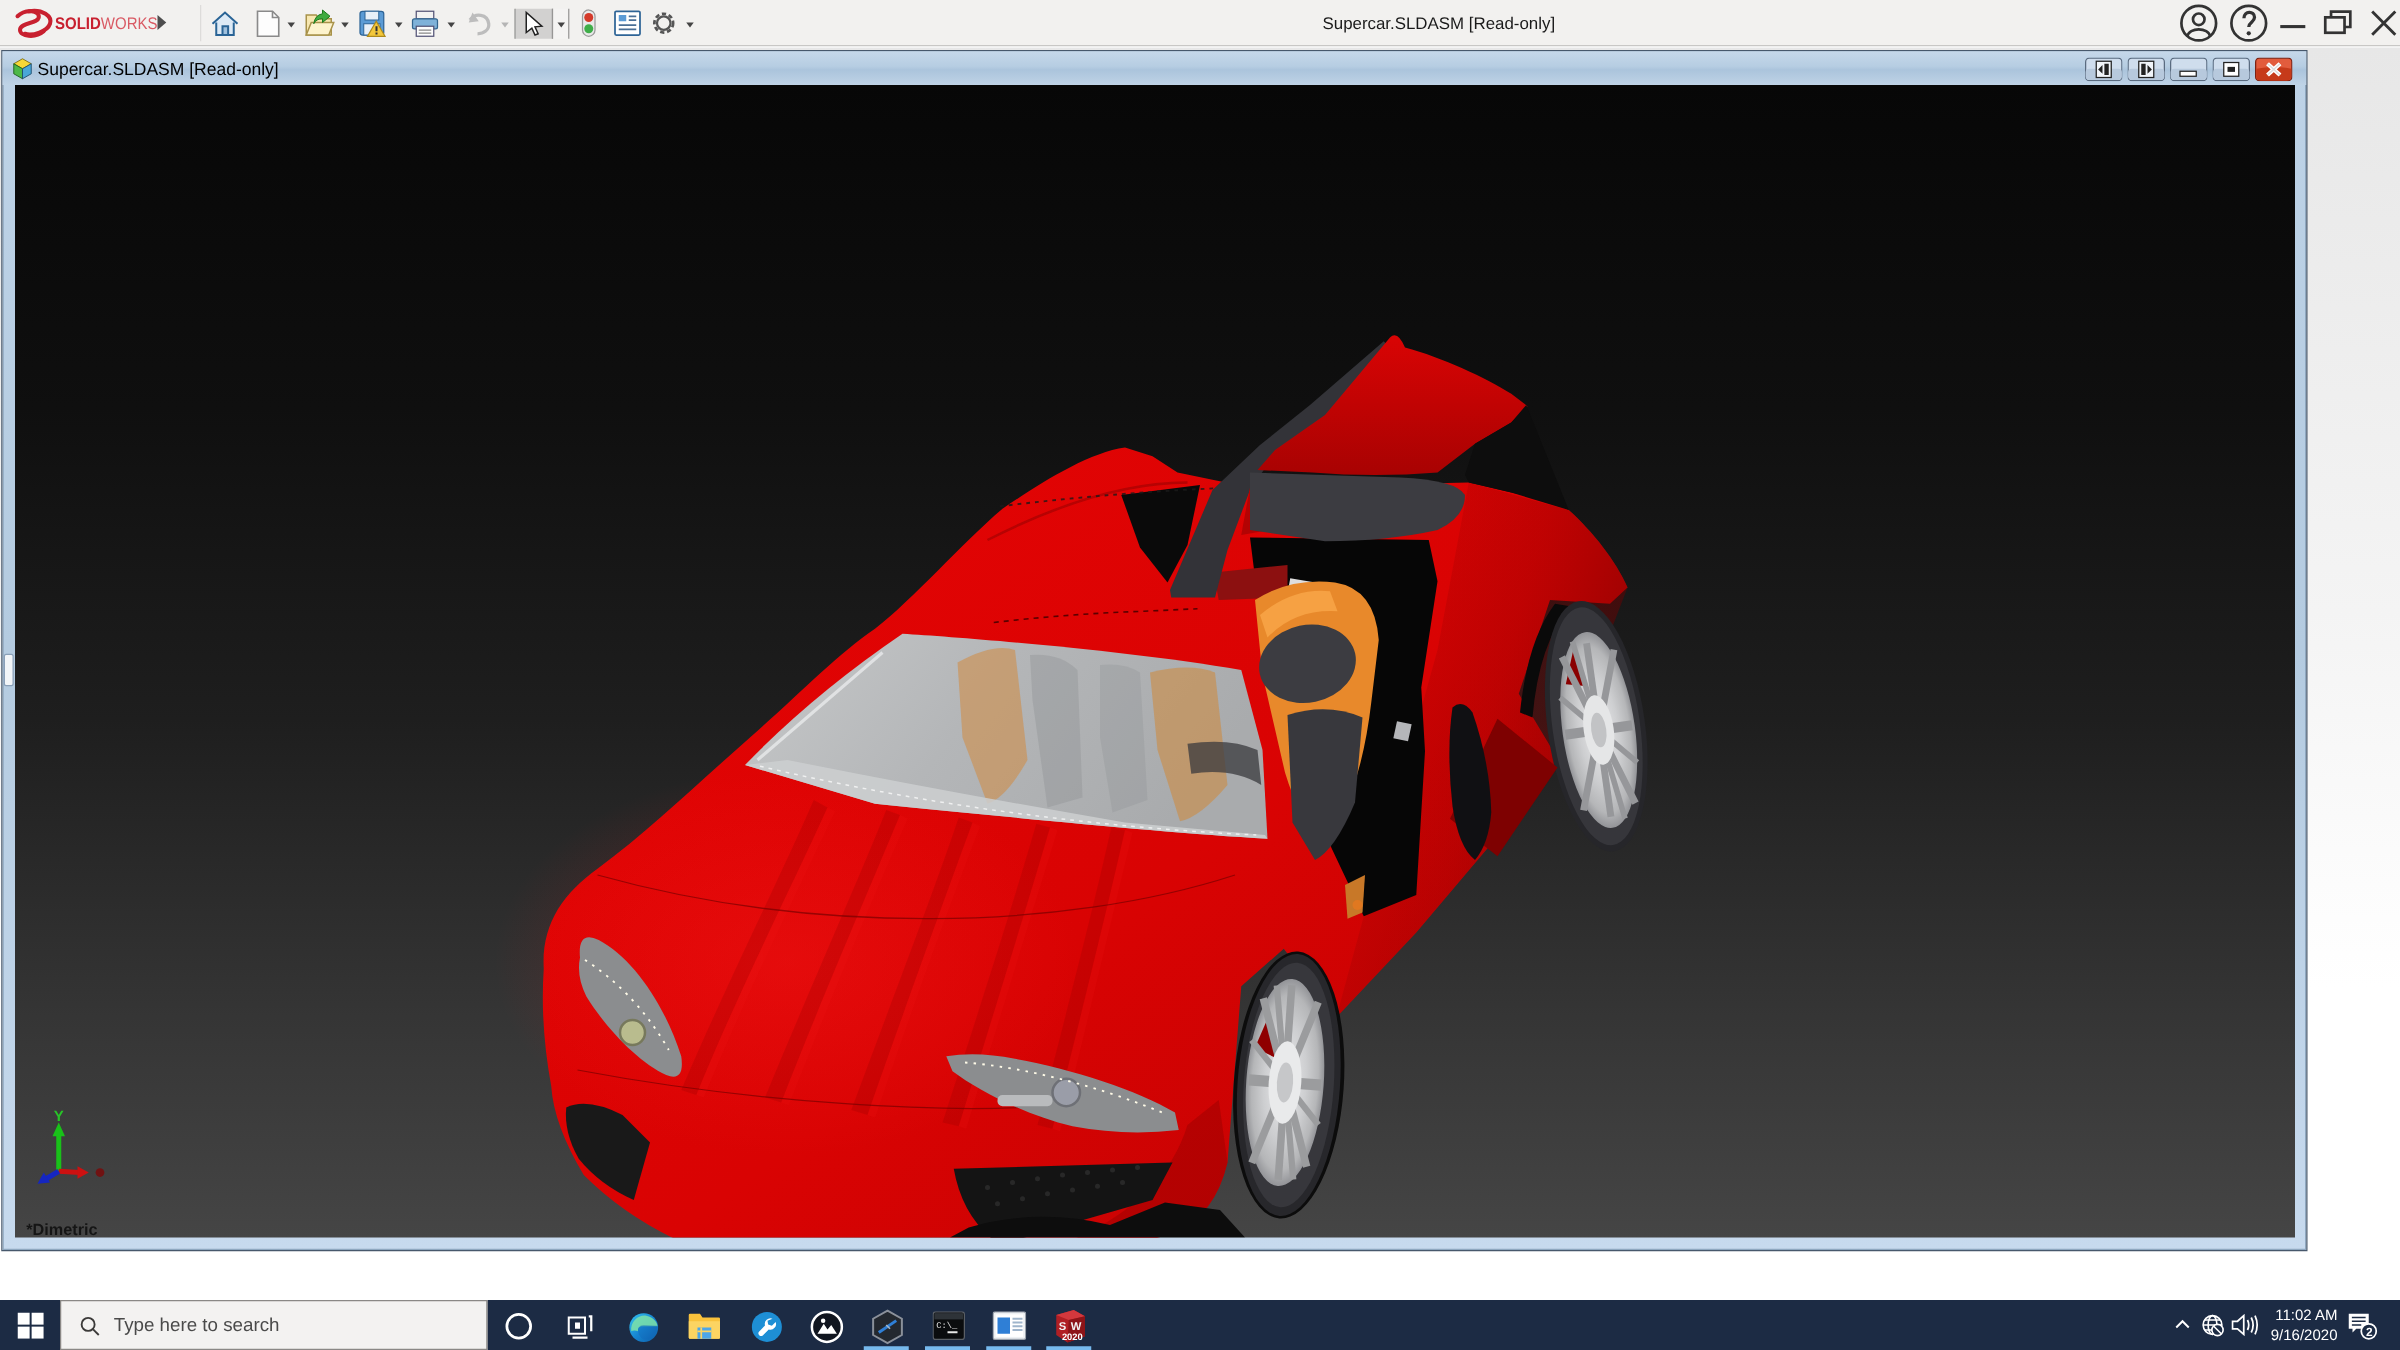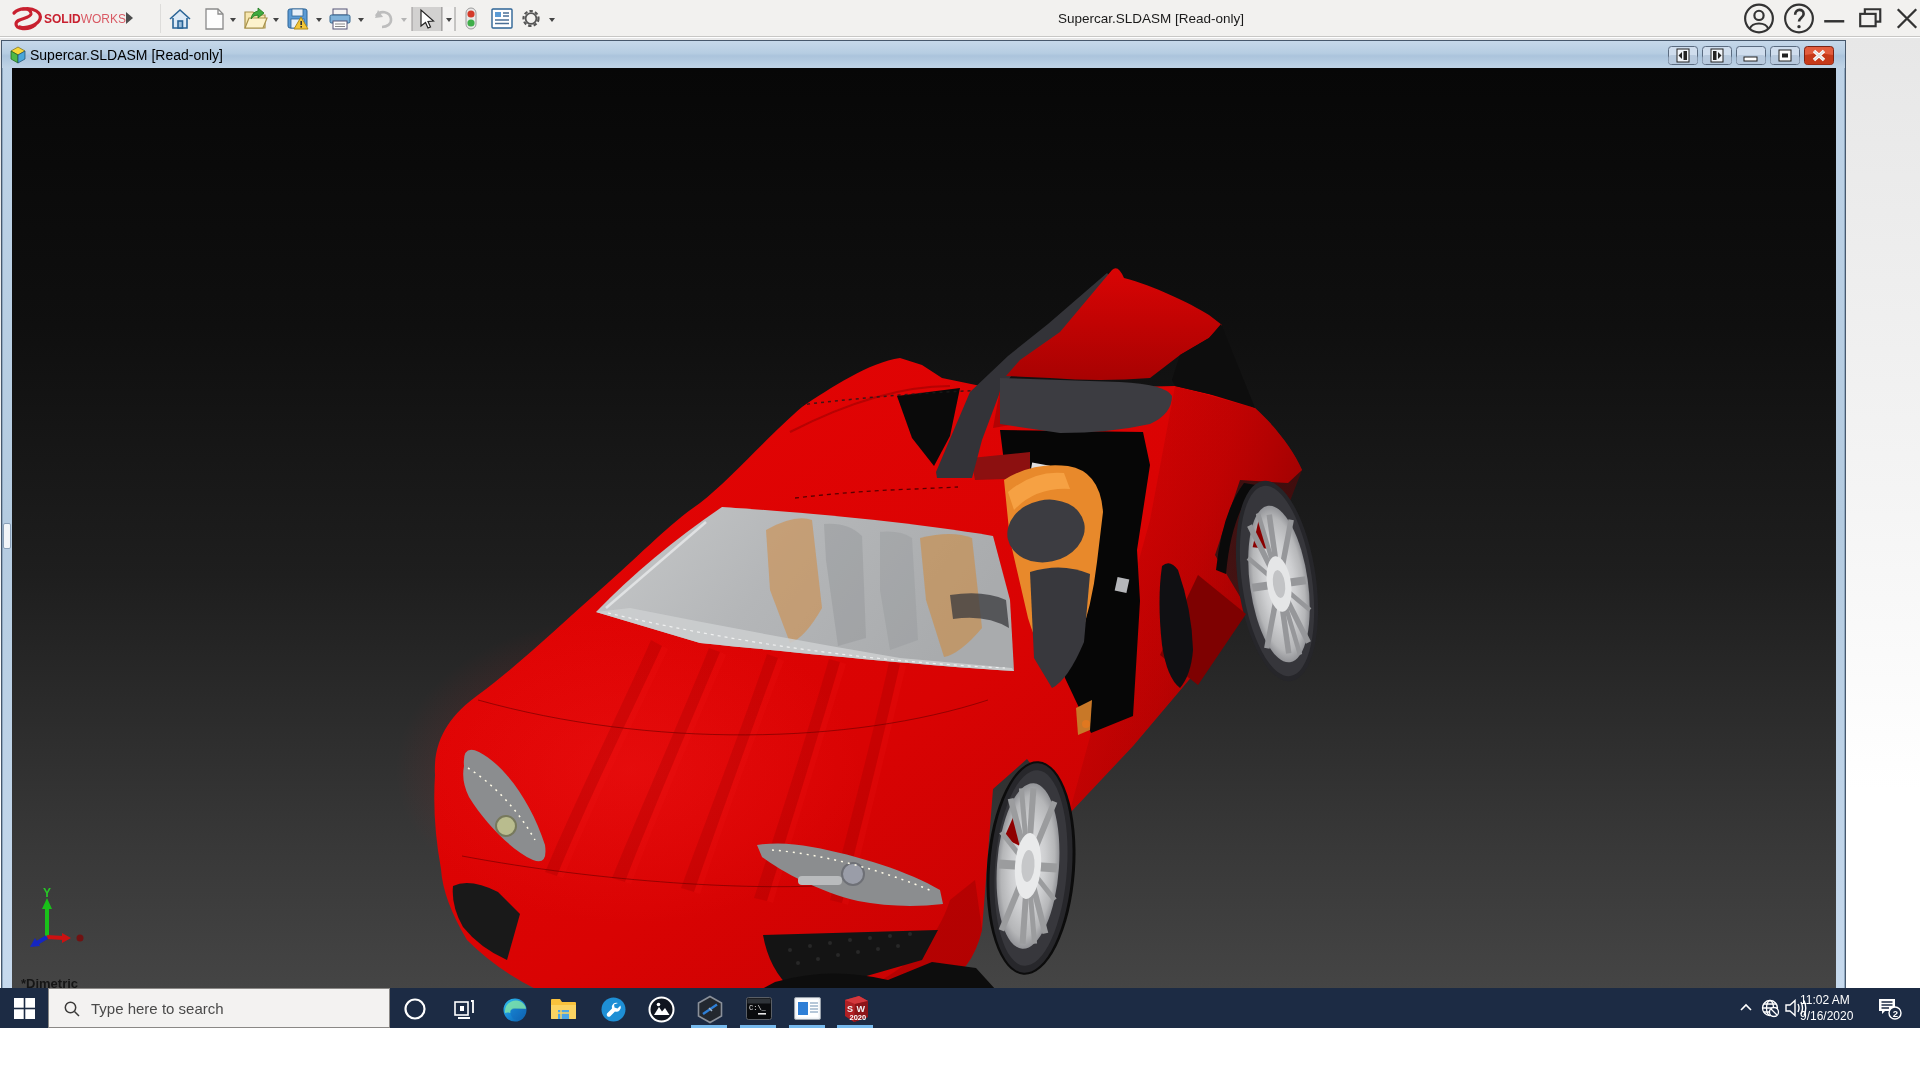--- a/index.html
+++ b/index.html
@@ -4,24 +4,24 @@
 *{margin:0;padding:0;box-sizing:border-box}
 html,body{width:1920px;height:1080px;overflow:hidden;font-family:"Liberation Sans",sans-serif;background:#fff}
 #titlebar{position:absolute;left:0;top:0;width:1920px;height:37px;background:#f2f1ef;border-bottom:1px solid #c8c7c5}
 #tb-sep{position:absolute;left:160px;top:4px;width:1px;height:29px;background:#dddcda}
 #apptitle{position:absolute;left:1058px;top:11px;font-size:13.5px;color:#1a1a1a}
 #clientarea{position:absolute;left:0;top:38px;width:1920px;height:1002px;background:linear-gradient(180deg,#e7e7e7 0%,#f4f4f4 45%,#ffffff 75%)}
 #childwin{position:absolute;left:1px;top:40px;width:1845px;height:961px;background:linear-gradient(180deg,#bed3e7 0%,#b4cbe0 50%,#c7daee 100%);border:1px solid #47586c;box-shadow:0 0 0 1px #8fa8c0 inset}
 #childtitle{position:absolute;left:0;top:0;width:100%;height:27px;background:linear-gradient(180deg,#c6d8ea 0%,#b6cde2 45%,#abc4dc 55%,#bfd3e6 100%);color:#000;font-size:14px}
 #childtitle span{position:absolute;left:28px;top:6px}
 #viewport{position:absolute;left:10px;top:27px;width:1824px;height:922px;background:linear-gradient(180deg,#070707 0%,#0f0f0f 28%,#1e1e1e 55%,#363636 82%,#454545 100%)}
-#taskbar{position:absolute;left:0;top:988px;width:1920px;height:40px;background:#1c2b44}
+#taskbar{position:absolute;left:0;top:1040px;width:1920px;height:40px;background:#1c2b44}
 #searchbox{position:absolute;left:48px;top:0px;width:342px;height:40px;background:#f3f2f1;border:1px solid #8a8886;display:flex;align-items:center}
 #searchbox span{color:#4a4a4a;font-size:15px;margin-left:42px}
-#traytime{position:absolute;left:1800px;top:4px;width:70px;text-align:left;color:#fff;font-size:12px;line-height:16px}
+#traytime{position:absolute;left:1800px;top:4px;width:70px;text-align:right;color:#fff;font-size:12px;line-height:16px}
 .winbtn{position:absolute;top:0;width:46px;height:37px;display:flex;align-items:center;justify-content:center}
 </style></head>
 <body>
 <div id="titlebar">
   <svg id="swlogo" style="position:absolute;left:10px;top:5px" width="300" height="27" viewBox="0 0 300 27">
     <g fill="none" stroke="#c8202f" stroke-width="3.2" stroke-linecap="round">
       <path d="M4 8 C10 2 22 3 21 9 C20 14 6 13 6 19 C6 24 18 26 25 20"></path>
       <path d="M13 4 C24 2 32 8 30 14 C28 20 16 24 10 22"></path>
     </g>
     <text x="34" y="18" font-size="13.5" font-weight="bold" fill="#c8202f" textLength="82" lengthAdjust="spacingAndGlyphs">SOLID<tspan font-weight="normal" fill="#d95a64">WORKS</tspan></text>

